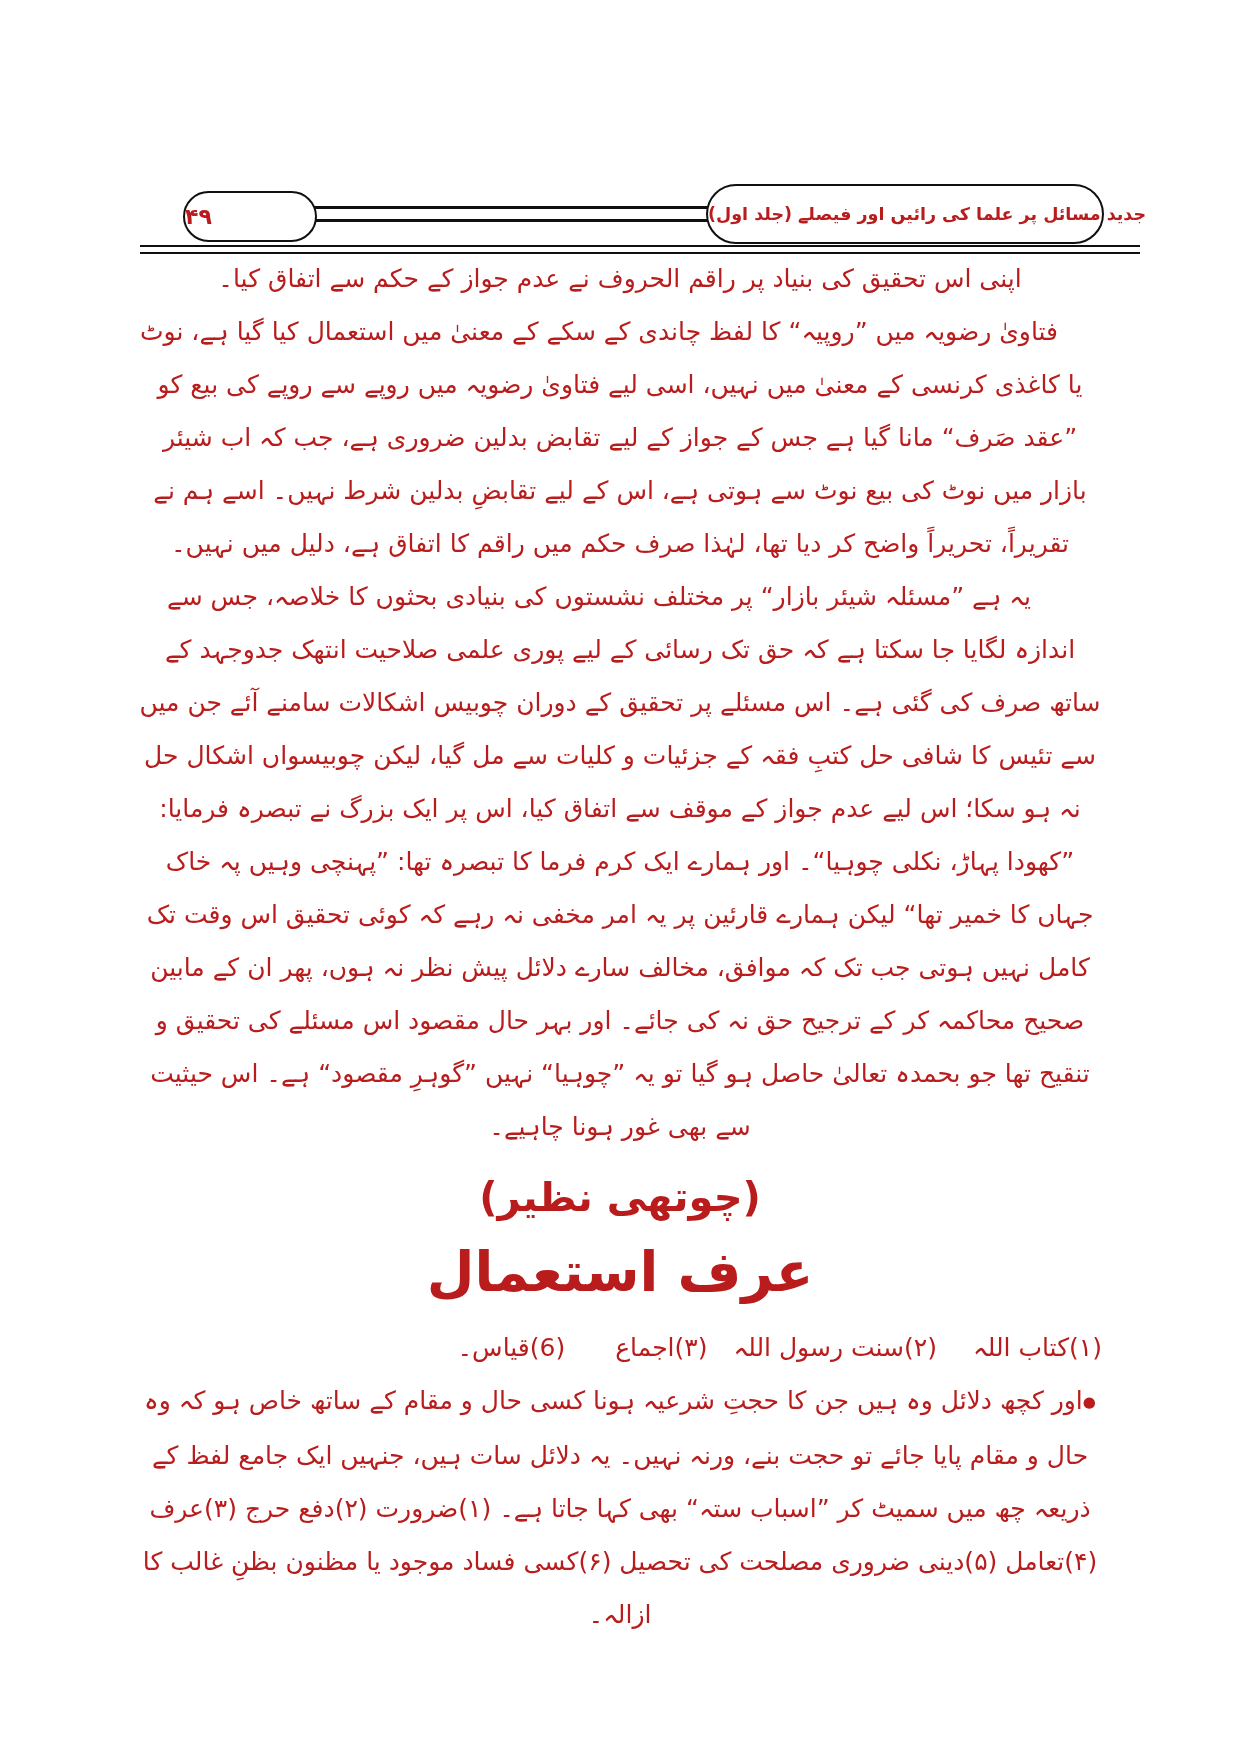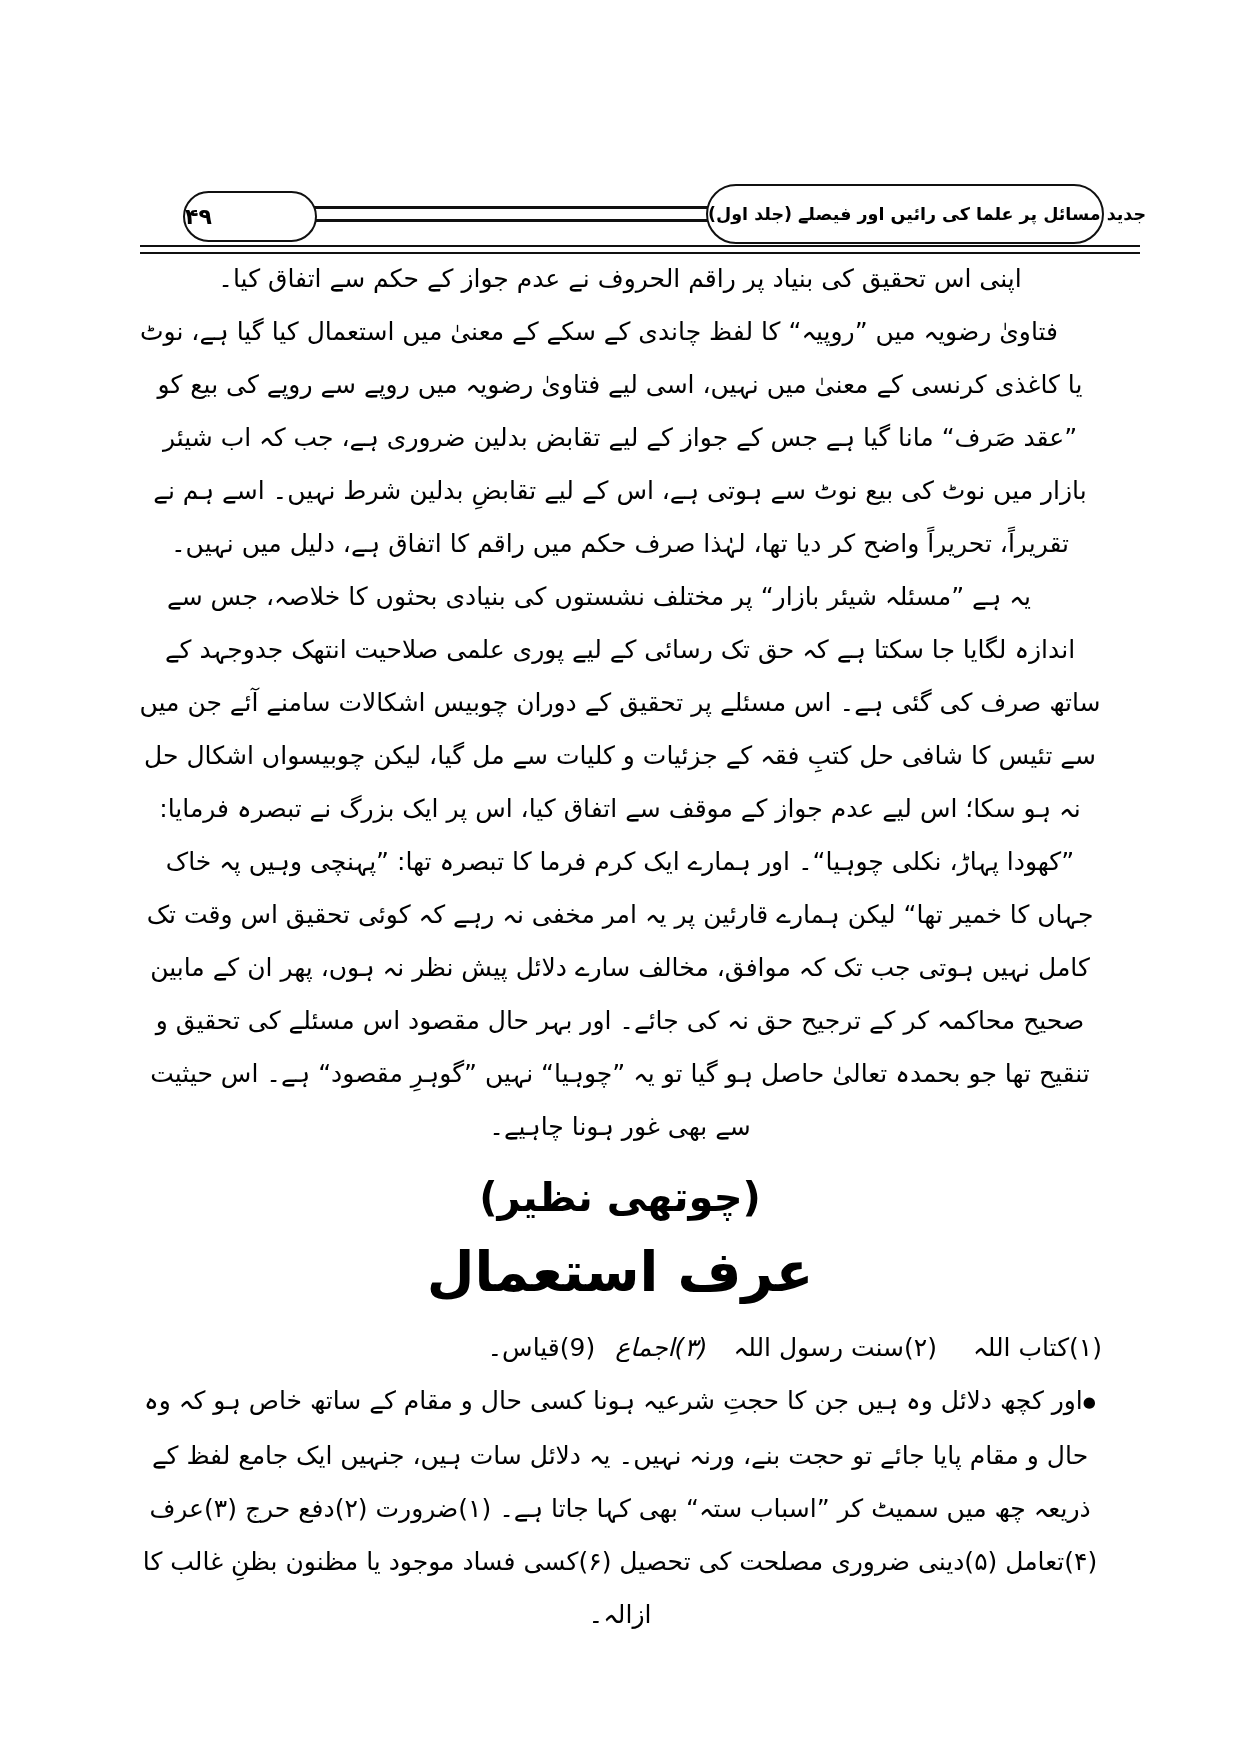--- a/index.html
+++ b/index.html
@@ -1,20 +1,20 @@
 <!DOCTYPE html>
 <html lang="ur" dir="rtl"><head>
 <meta charset="utf-8">
 <style>
   html,body{margin:0;padding:0;background:#ffffff;}
   .page{
     position:relative;
     width:1240px;height:1754px;
     background:#ffffff;
-    color:#000000;
+    color:#b91c1c;
     font-family:"DejaVu Sans",sans-serif;
     overflow:hidden;
   }
   
   .pill{
     position:absolute;
     background:#fff;
     border:2.5px solid #101010;
     border-radius:30px;
     display:flex;align-items:center;
@@ -52,21 +52,21 @@
   .body-text p{margin:0;padding:0;text-align:center;}
   .indent{text-indent:42px;}
   .bullet{font-size:15px;vertical-align:2px;letter-spacing:4px;}
   .enum-line{
     display:flex;flex-direction:row;align-items:baseline;
     padding-right:308px;
     white-space:nowrap;
   }
   .enum-line .it1{margin-left:36px;}
   .enum-line .it2{margin-left:26px;}
-  .enum-line .it3{margin-left:20px;font-style:italic;}
+  .enum-line .it3{margin-left:50px;}
   .sec-head{
     text-align:center;text-align-last:center;
     font-size:40px;font-weight:bold;
     line-height:64px;
     margin-top:12px !important;
     text-indent:0;
   }
   .sec-title{
     text-align:center;text-align-last:center;
     font-size:55px;font-weight:bold;
@@ -100,19 +100,19 @@
     <p class="sec-head">(چوتھی نظیر)</p>
 
     <p class="sec-title">عرف استعمال</p>
 
 
 
     <p class="enum-line">
       <span class="it1">(۱)کتاب اللہ</span>
       <span class="it2">(۲)سنت رسول اللہ</span>
       <span class="it3">(۳)اجماع</span>
-      <span>(9)قیاس۔</span>
+      <span>(6)قیاس۔</span>
     </p>
 
     <p><span class="bullet">●</span><span>اور کچھ دلائل وہ ہیں جن کا حجتِ شرعیہ ہونا کسی حال و مقام کے ساتھ خاص ہو کہ وہ حال و مقام پایا جائے تو حجت بنے، ورنہ نہیں۔ یہ دلائل سات ہیں، جنہیں ایک جامع لفظ کے ذریعہ چھ میں سمیٹ کر ”اسباب ستہ“ بھی کہا جاتا ہے۔ (۱)ضرورت (۲)دفع حرج (۳)عرف (۴)تعامل (۵)دینی ضروری مصلحت کی تحصیل (۶)کسی فساد موجود یا مظنون بظنِ غالب کا ازالہ۔</span></p>
 
   </div>
 </div>
 
 </body></html>

